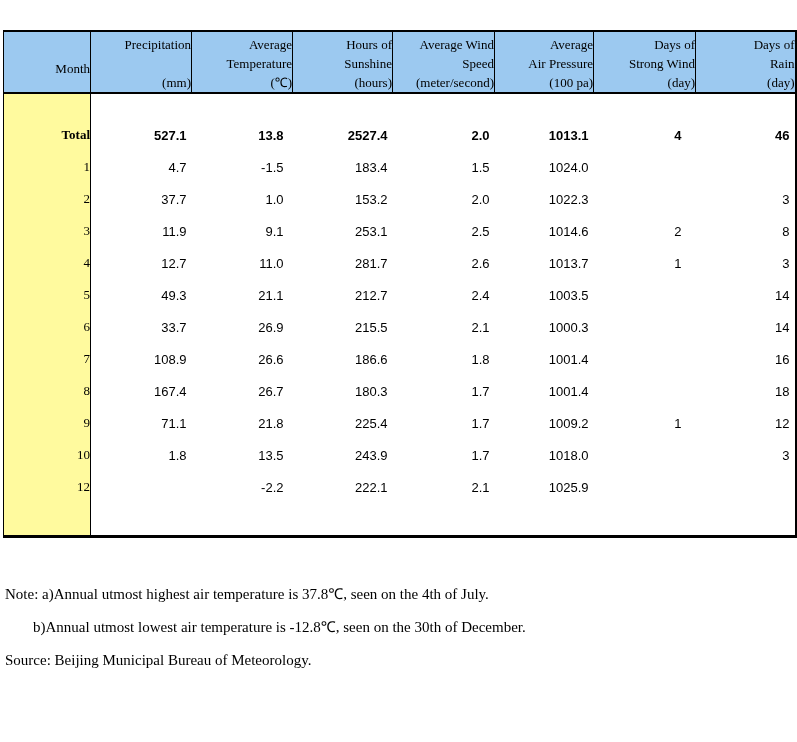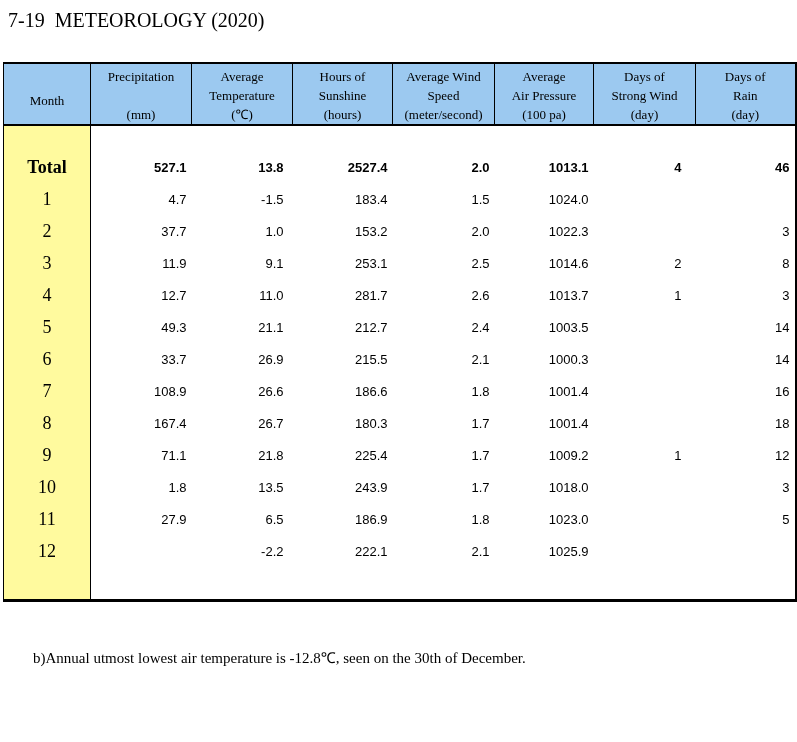--- a/index.html
+++ b/index.html
@@ -33,28 +33,28 @@
   th {
     background: var(--header-bg, #9CC9F0);
     border: 1px solid var(--border, #000);
     border-bottom: 2px solid var(--border, #000);
     font-weight: normal;
     font-size: 13px;
     height: 62px;
     vertical-align: top;
     padding-top: 3px;
   }
-  th .hline { line-height: 19px; text-align: center; min-height: 19px; }
+  th .hline { line-height: 19px; text-align: right; min-height: 19px; }
   th.month-head { vertical-align: middle; padding-top: 12px; }
   td.month {
     background: var(--month-bg, #FFFA9E);
     border-left: 1px solid var(--border, #000);
     border-right: 1px solid var(--border, #000);
-    text-align: center;
-    font-size: 18px;
+    text-align: right;
+    font-size: 13px;
     font-family: "Liberation Serif", serif;
   }
   tr.datarow { height: 32px; }
   tr.spacer-row { height: 26px; }
   tr.filler-row { height: 33px; }
   td.v {
     font-family: "Liberation Sans", sans-serif;
     font-size: 13px;
     text-align: right;
     padding-right: 5px;
@@ -65,21 +65,20 @@
 
   .notes { margin: 47px 0 0 5px; font-size: 15px; }
   .notes .nline { line-height: 19px; margin-bottom: 14px; white-space: pre; }
   .notes .indent { padding-left: 28px; }
 </style>
 </head>
 <body>
 
 <div class="sheet">
 
-  <h1 class="title">7-19  METEOROLOGY (2020)</h1>
 
   <table class="met">
     <colgroup>
       <col style="width:87px">
         <col style="width:101px">
         <col style="width:101px">
         <col style="width:100px">
       <col style="width:102px">
         <col style="width:99px">
         <col style="width:102px">
@@ -247,46 +246,38 @@
         <td class="month">10</td>
         <td class="v col-precip">1.8</td>
         <td class="v col-temp">13.5</td>
         <td class="v col-sun">243.9</td>
         <td class="v col-wind">1.7</td>
         <td class="v col-pressure">1018.0</td>
         <td class="v col-strongwind"></td>
         <td class="v col-rain">3</td>
       </tr>
 
-      <tr class="datarow">
-        <td class="month">11</td>
-        <td class="v col-precip">27.9</td>
-        <td class="v col-temp">6.5</td>
-        <td class="v col-sun">186.9</td>
-        <td class="v col-wind">1.8</td>
-        <td class="v col-pressure">1023.0</td>
-        <td class="v col-strongwind"></td>
-        <td class="v col-rain">5</td>
-      </tr>
 
       <tr class="datarow">
         <td class="month">12</td>
         <td class="v col-precip"></td>
         <td class="v col-temp">-2.2</td>
         <td class="v col-sun">222.1</td>
         <td class="v col-wind">2.1</td>
         <td class="v col-pressure">1025.9</td>
         <td class="v col-strongwind"></td>
         <td class="v col-rain"></td>
       </tr>
 
       <tr class="filler-row">
         <td class="month"></td>
         <td colspan="7"></td>
       </tr>
     </tbody>
   </table>
 
   <div class="notes">
+    <div class="nline">Note: a)Annual utmost highest air temperature is 37.8℃, seen on the 4th of July.</div>
     <div class="nline indent">b)Annual utmost lowest air temperature is -12.8℃, seen on the 30th of December.</div>
+    <div class="nline">Source: Beijing Municipal Bureau of Meteorology.</div>
   </div>
 
 </div>
 
 </body></html>

